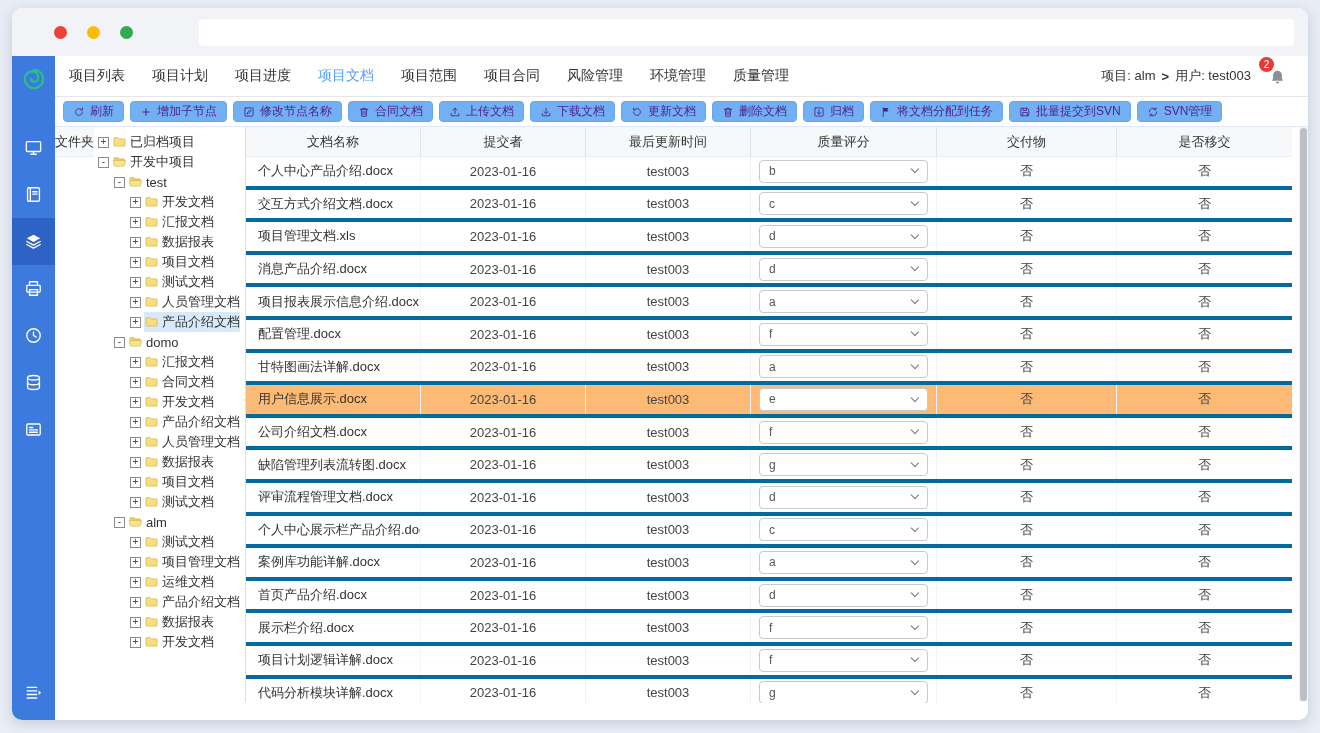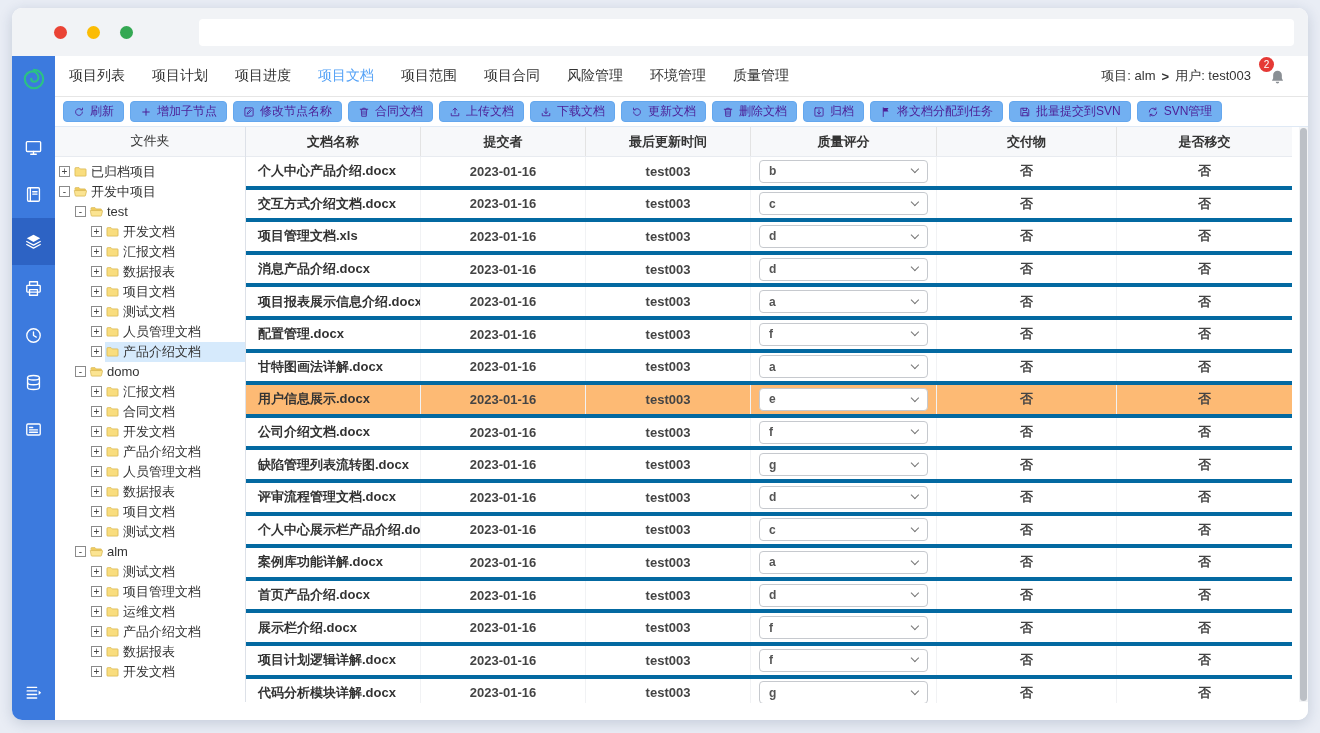--- a/index.html
+++ b/index.html
@@ -40,34 +40,34 @@
   .badge{position:absolute;top:-9px;left:-9px;background:#e53935;color:#fff;border-radius:50%;
     min-width:15px;height:15px;font-size:10px;display:flex;align-items:center;justify-content:center;z-index:2;}
   
   .toolbar{display:flex;align-items:center;gap:6px;padding:4px 8px;border-bottom:1px solid #dfe9f5;}
   .tbtn{display:inline-flex;align-items:center;gap:5px;background:#72b0f1;border:1px solid #64a7ee;
     color:#4c1d95;font-size:12px;height:21px;padding:0 9px;border-radius:4px;cursor:pointer;white-space:nowrap;
     font-family:inherit;}
   .bicon{width:12px;height:12px;display:block;}
   
   .content{height:575px;display:flex;}
-  .tree-panel{width:190px;flex:0 0 190px;border-right:1px solid #dde1e8;display:flex;flex-direction:column;}
+  .tree-panel{width:190px;flex:0 0 190px;border-right:1px solid #dde1e8;display:flex;flex-direction:row;}
   .tree-header{height:29px;background:#f7f8fa;border-bottom:1px solid #e8ebf0;display:flex;align-items:center;
     justify-content:center;font-size:13px;color:#333;}
   .tree-body{height:546px;overflow:hidden;padding-top:5px;font-size:13px;color:#333;}
   .tnode{height:20px;display:flex;align-items:center;cursor:pointer;}
   .toggle{width:11px;height:11px;flex:0 0 11px;border:1px solid #8b8b8b;background:#fff;box-sizing:border-box;
     font-size:10px;line-height:8px;display:flex;align-items:center;justify-content:center;color:#444;margin-right:3px;}
   .node-body{display:flex;align-items:center;flex:1;height:100%;}
   .node-body.hl{background:#d6eafc;}
   .ficon{width:15px;height:14px;flex:0 0 15px;margin-right:3px;display:block;}
   .tlabel{white-space:nowrap;}
   .bold{font-weight:normal;}
   
-  .table-area{flex:1;min-width:0;position:relative;padding-right:16px;font-weight:bold;}
+  .table-area{flex:1;min-width:0;position:relative;padding-right:16px;}
   .thead,.tr{display:grid;grid-template-columns:175px 165px 165px 186px 180px 1fr;}
   .thead{height:29px;background:#f7f8fa;border-bottom:1px solid #e8ebf0;}
   .th{display:flex;align-items:center;justify-content:center;font-size:13px;color:#333;
     border-right:1px solid #e3e3e3;}
   .th:last-child{border-right:none;}
   .tbody{height:546px;overflow:hidden;}
   .tr{height:28.6px;border-bottom:4px solid #0369a1;}
   .td{display:flex;align-items:center;justify-content:center;font-size:13px;color:#444;
     border-right:1px solid #f1f2f4;overflow:hidden;white-space:nowrap;}
   .td:last-child{border-right:none;}

